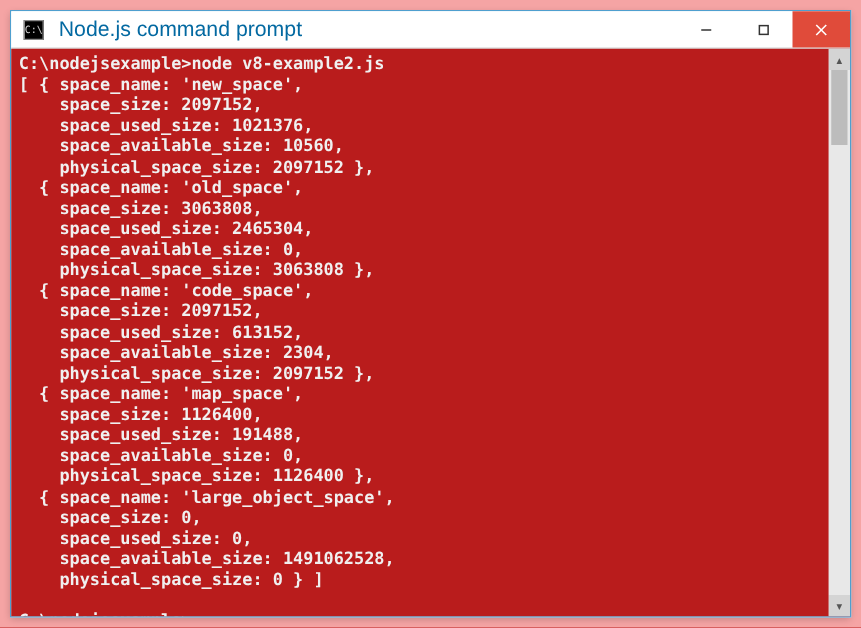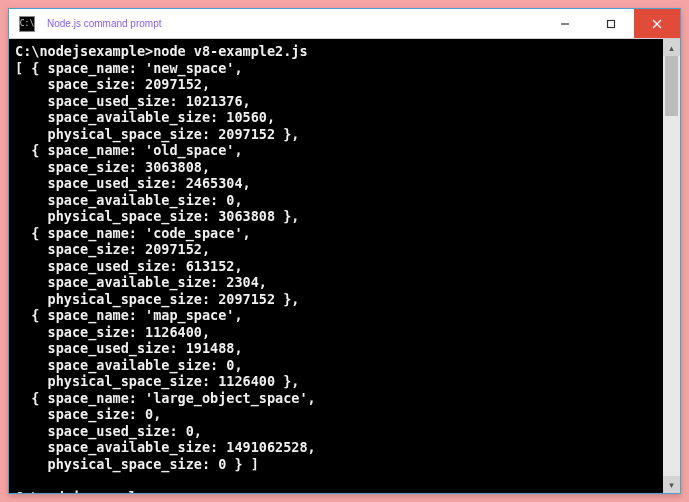--- a/index.html
+++ b/index.html
@@ -35,39 +35,39 @@
     border: 1px solid #888;
     display: flex;
     align-items: center;
     justify-content: center;
     font-size: 8px;
     color: #ccc;
     font-family: monospace;
   }
   .title-text {
     flex: 1;
-    font-size: 10px;
-    color: #8b5cf6;
+    font-size: 17px;
+    color: #0369a1;
     padding-left: 4px;
   }
   .win-controls { display: flex; height: 100%; }
   .win-btn {
     width: 46px;
     height: 100%;
     display: flex;
     align-items: center;
     justify-content: center;
     cursor: pointer;
   }
   .win-btn.close { background: #e04b3a; color: #fff; }
   .win-btn svg { width: 10px; height: 10px; }
   .terminal-wrap {
     flex: 1;
     display: flex;
-    background: #000000;
+    background: #b91c1c;
     overflow: hidden;
     position: relative;
   }
   .terminal {
     flex: 1;
     padding: 4px 6px;
     font-family: "Consolas", "Lucida Console", monospace;
     font-size: 13.5px;
     font-weight: bold;
     line-height: 16.5px;

